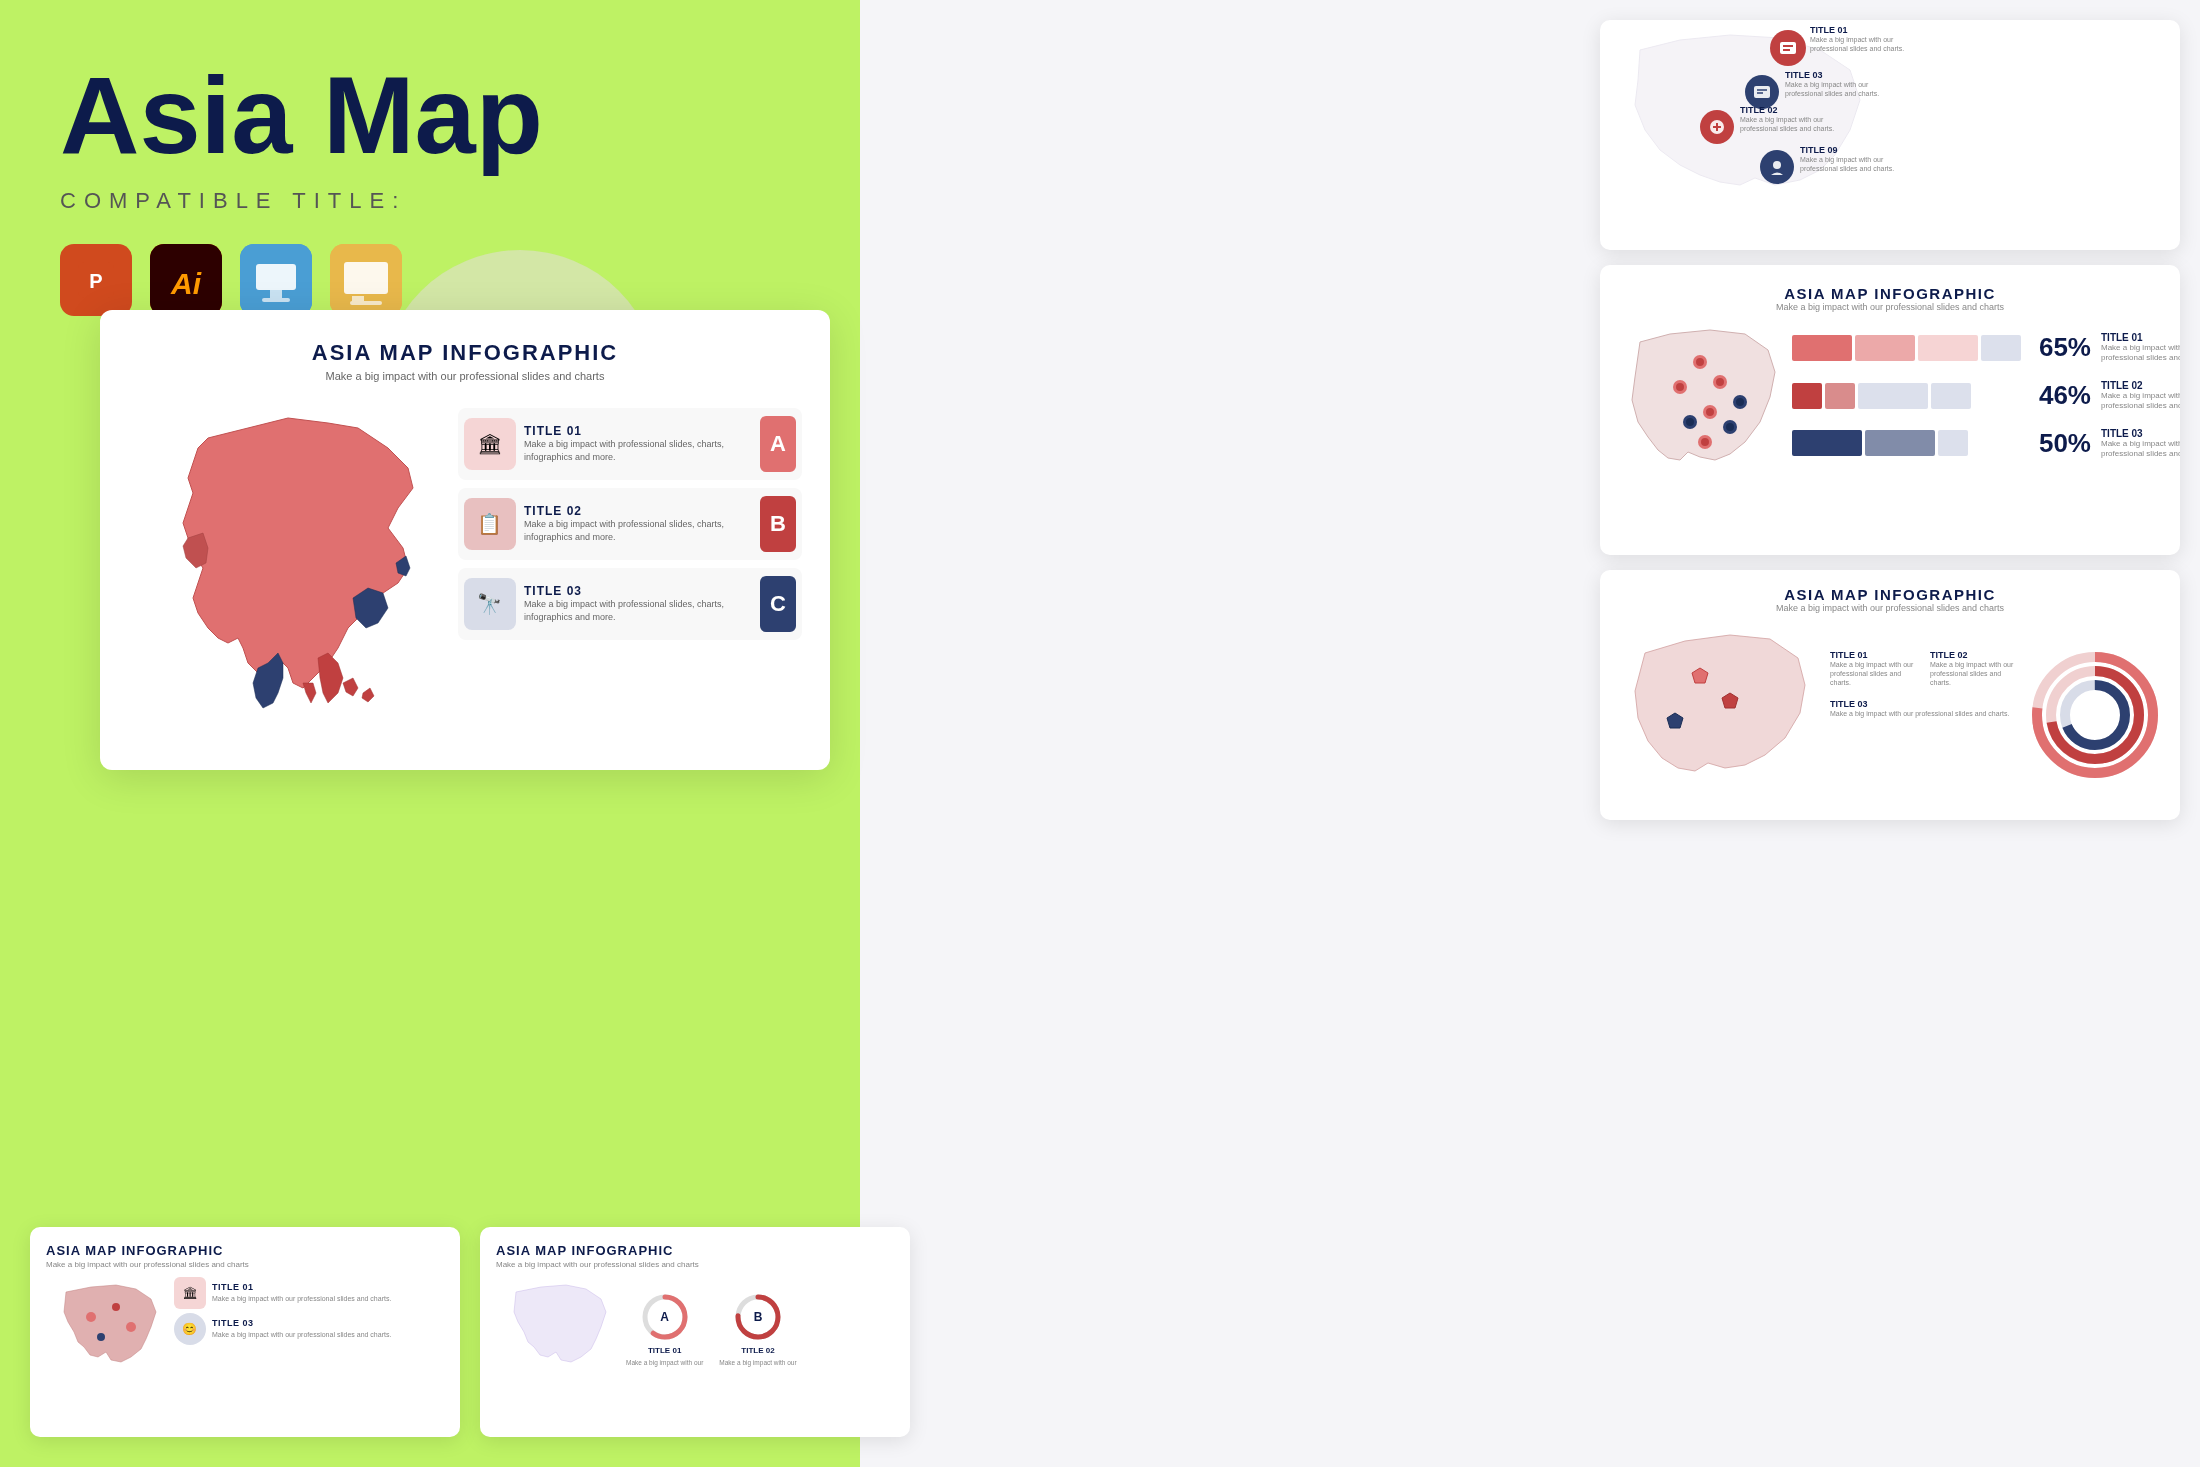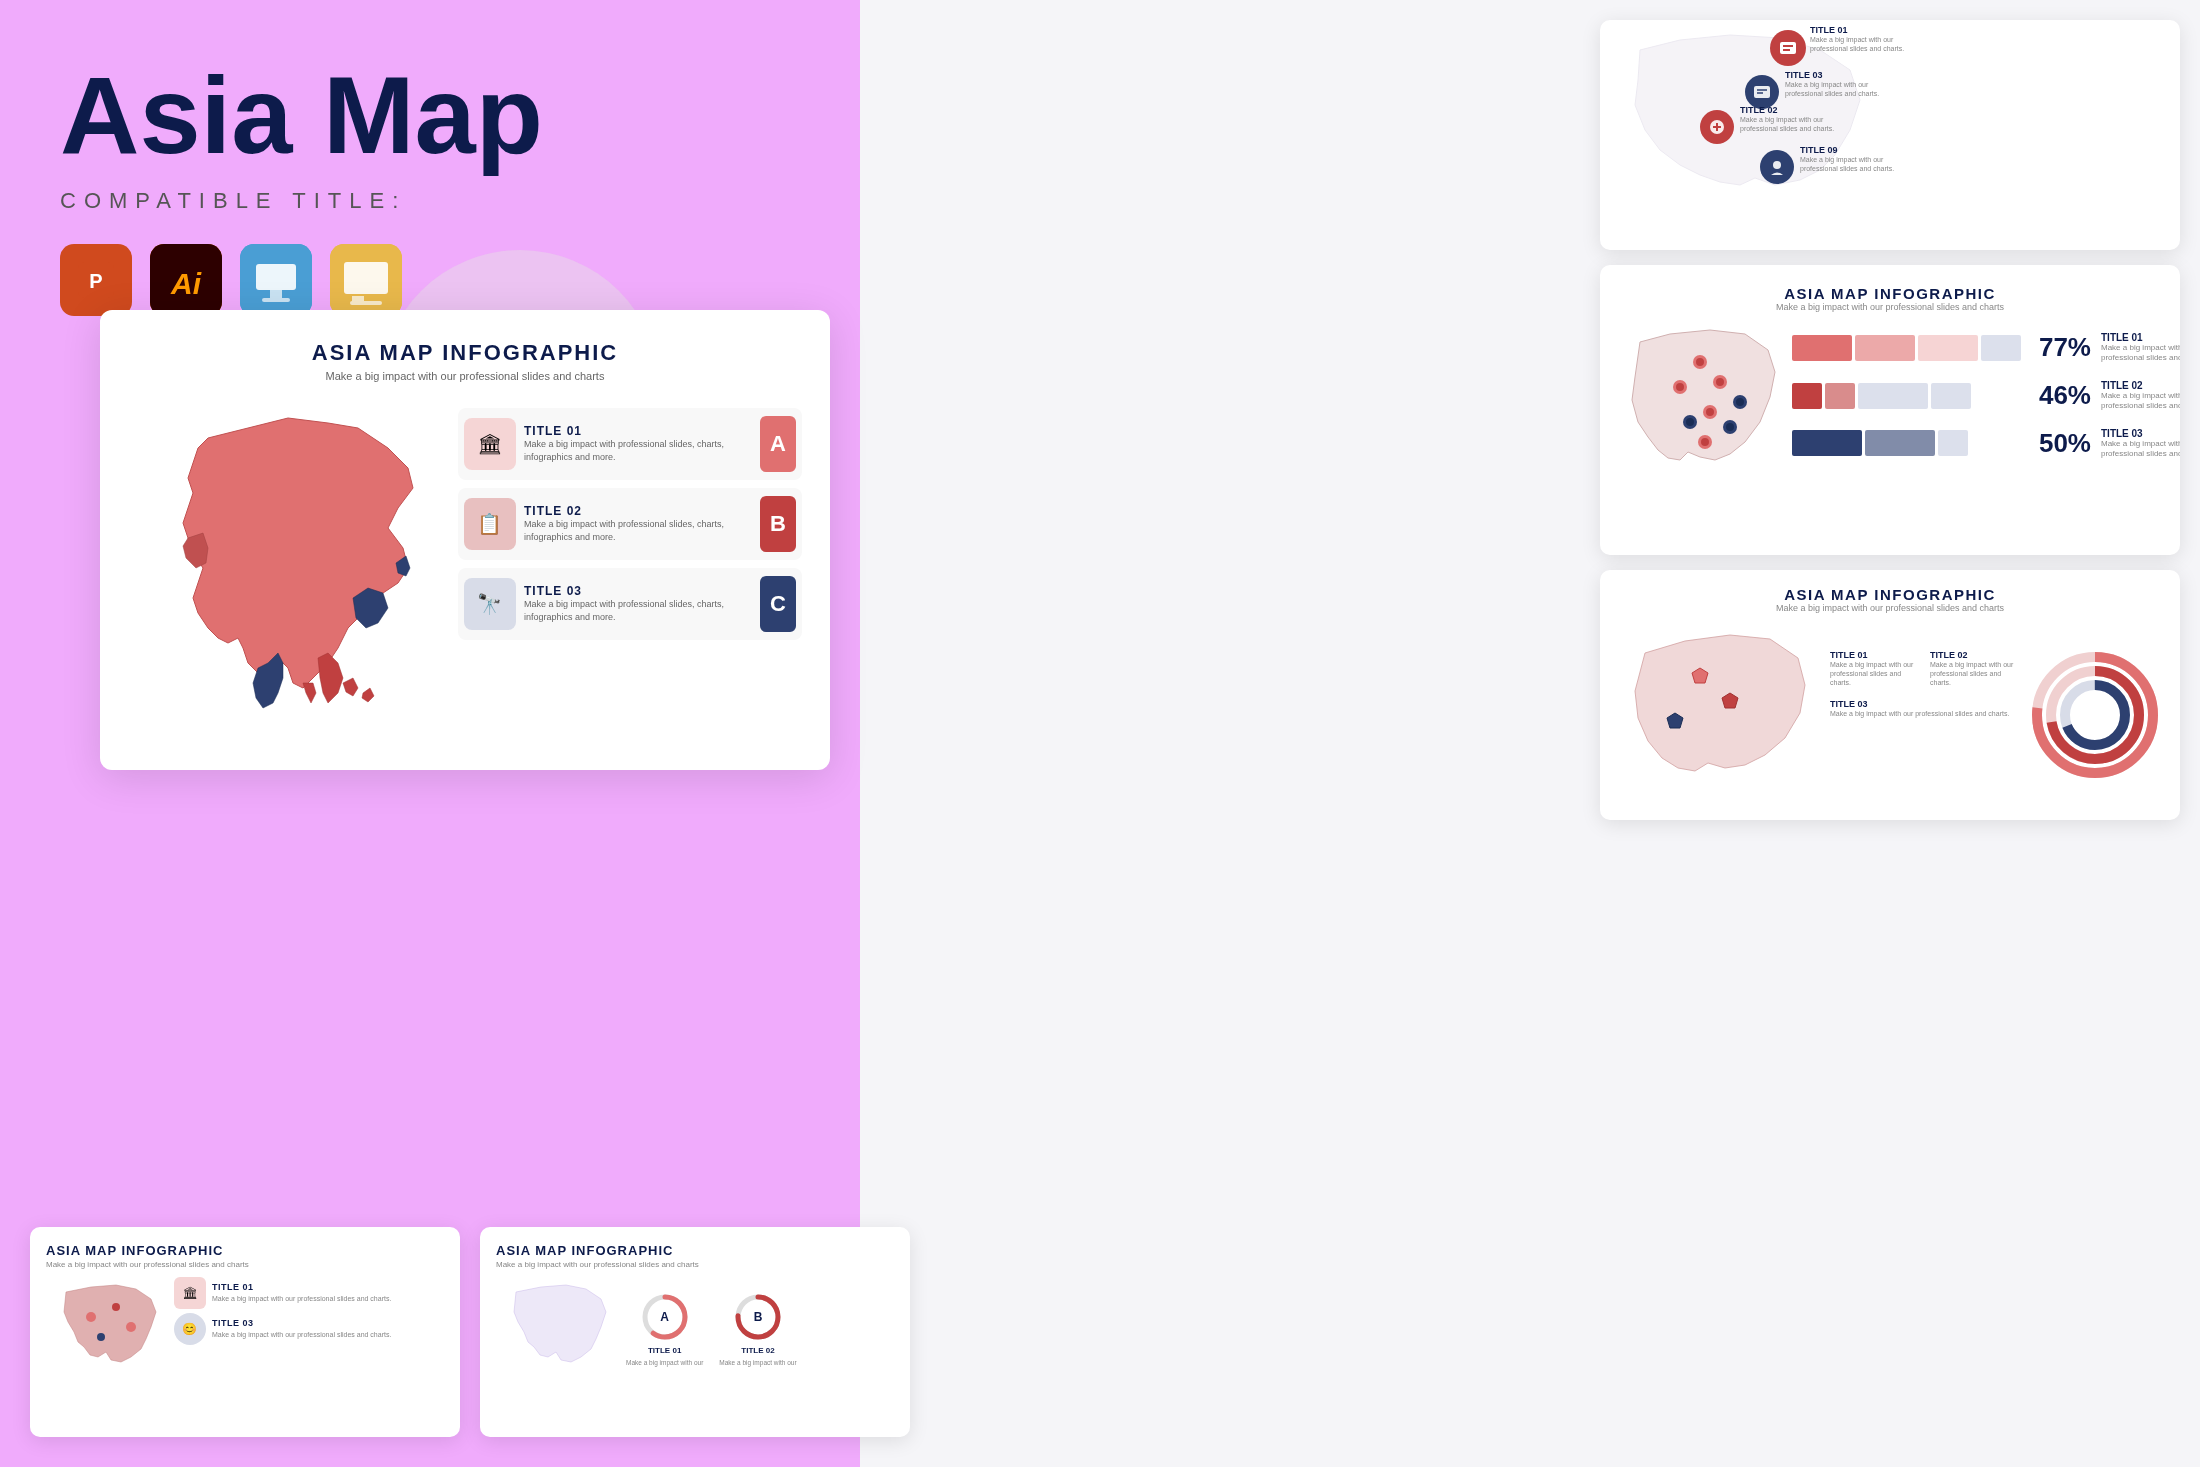--- a/index.html
+++ b/index.html
@@ -11,21 +11,21 @@
       position: relative;
       overflow: hidden;
     }
 
     
     .left-panel {
       position: absolute;
       left: 0; top: 0;
       width: 860px;
       height: 1467px;
-      background: #f0abfc;
+      background: #bef264;
       padding: 60px 60px 40px 60px;
     }
 
     .main-title {
       font-size: 110px;
       font-weight: 900;
       color: #0d1b4b;
       line-height: 1.0;
       margin-bottom: 18px;
     }
@@ -623,21 +623,21 @@
 
       <div style="flex:1;padding-top:10px;">
 
         <div class="bar-row">
           <div class="bar-track">
             <div class="bar-seg seg-red" style="width:60px;"></div>
             <div class="bar-seg seg-red" style="width:60px;opacity:0.6;"></div>
             <div class="bar-seg seg-red" style="width:60px;opacity:0.3;"></div>
             <div class="bar-seg seg-gray-r" style="width:40px;"></div>
           </div>
-          <div class="bar-pct">77%</div>
+          <div class="bar-pct">65%</div>
           <div class="bar-info">
             <div class="bar-info-title">TITLE 01</div>
             <div class="bar-info-desc">Make a big impact with our professional slides and charts.</div>
           </div>
         </div>
 
         <div class="bar-row">
           <div class="bar-track">
             <div class="bar-seg seg-dark-red" style="width:30px;"></div>
             <div class="bar-seg seg-dark-red" style="width:30px;opacity:0.6;"></div>

